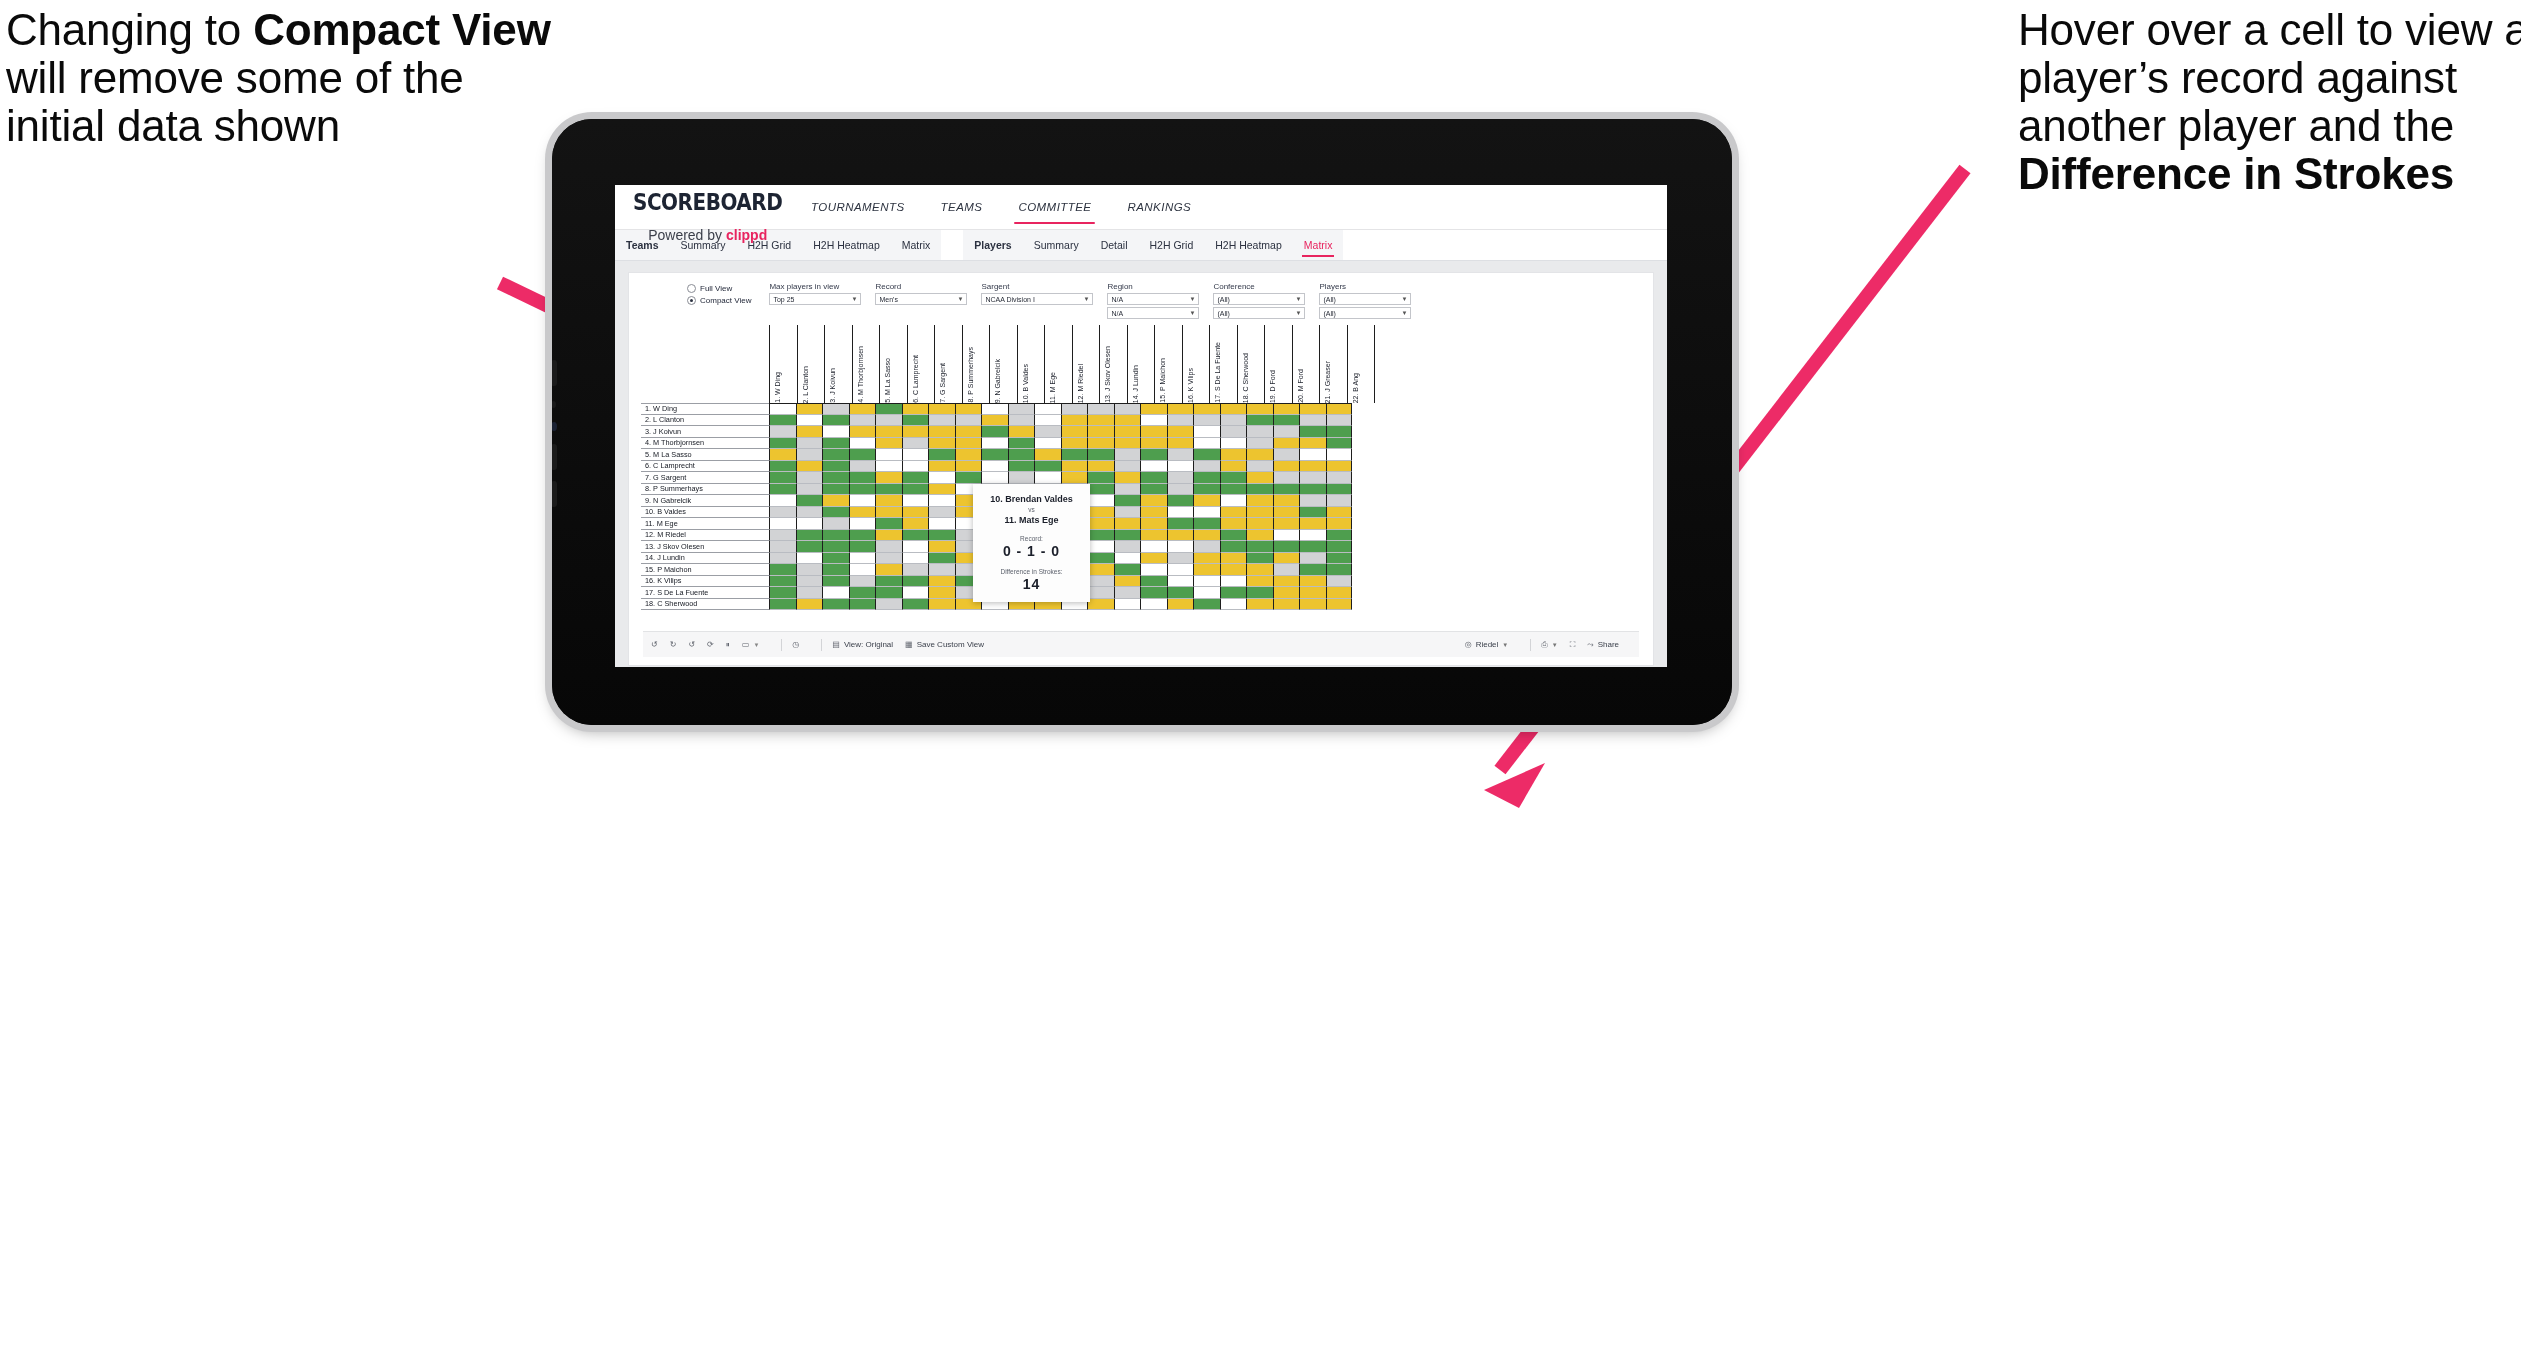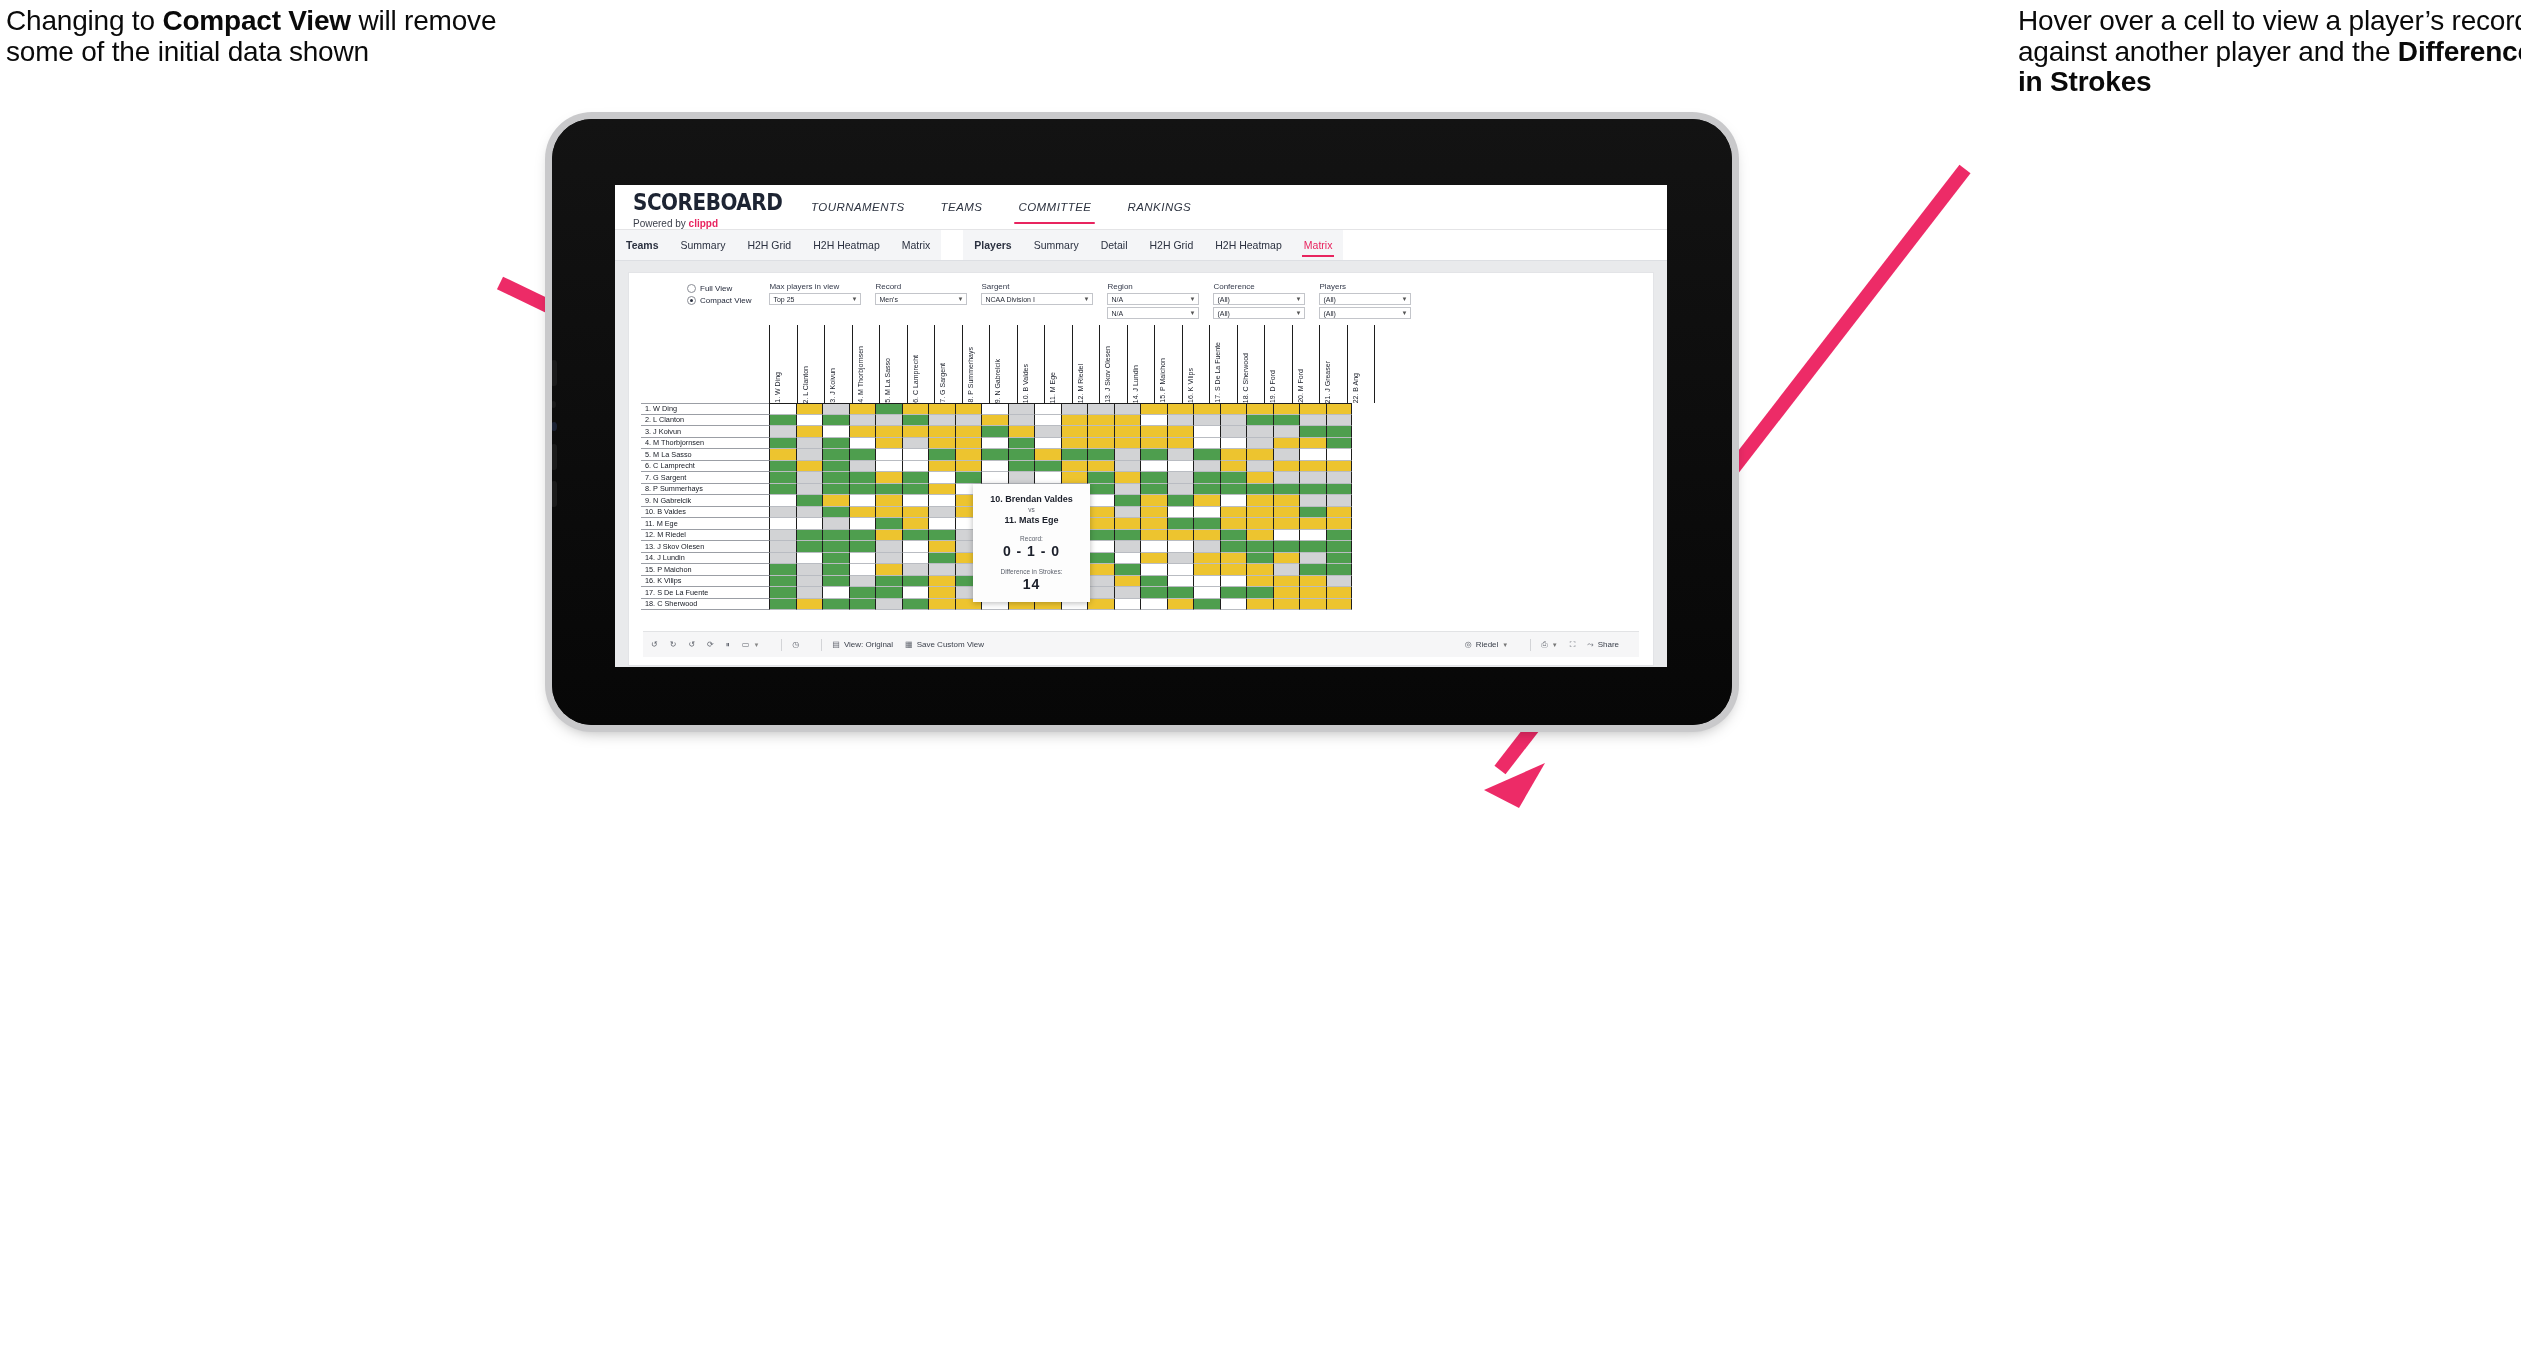--- a/index.html
+++ b/index.html
@@ -2,21 +2,21 @@
 <html><head>
 <meta charset="utf-8">
 <style>
   html,body{margin:0;padding:0;}
   body{
     width:2521px;height:1356px;background:#ffffff;overflow:hidden;position:relative;
     font-family:"Liberation Sans", sans-serif;
   }
 
   
-  .annot{position:absolute;font-size:28px;line-height:1.09;color:#0a0a0a;font-weight:400;letter-spacing:-0.2px;}
+  .annot{position:absolute;font-size:44px;line-height:1.09;color:#0a0a0a;font-weight:400;letter-spacing:-0.2px;}
   .annot b{font-weight:700;}
   #annot-left{left:6px;top:6px;width:560px;}
   #annot-right{left:2018px;top:6px;width:520px;}
 
   .arrow-svg{position:absolute;left:0;top:0;width:2521px;height:1356px;pointer-events:none;}
 
   
   #tablet{
     position:absolute;left:552px;top:119px;width:1180px;height:606px;
     background:#0b0b0b;border-radius:40px;
@@ -37,21 +37,21 @@
   #screen{
     position:absolute;left:63px;top:66px;width:1052px;height:482px;
     background:#e9eaec;overflow:hidden;
   }
 
   
   #app-top{background:#ffffff;height:44px;position:relative;border-bottom:1px solid #e4e4e6;}
   #logo-wrap{position:absolute;left:18px;top:6px;}
   .logo-main{font-family:"DejaVu Sans", sans-serif;font-weight:700;font-size:20px;letter-spacing:-0.5px;color:#1d2433;line-height:20px;
     transform:scaleY(1.12);transform-origin:left top;}
-  .logo-sub{font-size:10px;color:#3b3f4a;margin-top:8px;line-height:9px;}
+  .logo-sub{font-size:14px;color:#3b3f4a;margin-top:20px;line-height:9px;text-align:center;}
   .logo-sub .brand{color:#e8245f;font-weight:700;}
   #top-nav{position:absolute;left:178px;top:0;height:44px;display:flex;align-items:center;gap:0;}
   .topnav-item{font-size:11.5px;color:#2d3340;letter-spacing:.45px;padding:0 18px;height:44px;display:flex;align-items:center;position:relative;cursor:pointer;font-style:italic;}
   .topnav-item.active::after{content:"";position:absolute;left:14px;right:14px;bottom:5px;height:2.5px;background:#e8245f;border-radius:2px;}
 
   
   #subnav{height:30px;background:#ffffff;display:flex;align-items:center;border-bottom:1px solid #dddfe3;}
   .subgroup{display:flex;align-items:center;height:30px;background:#f4f5f7;}
   .subgroup.g2{margin-left:22px;}
   .subnav-item{font-size:10.5px;color:#2b3140;padding:0 11px;height:30px;display:flex;align-items:center;position:relative;cursor:pointer;}

